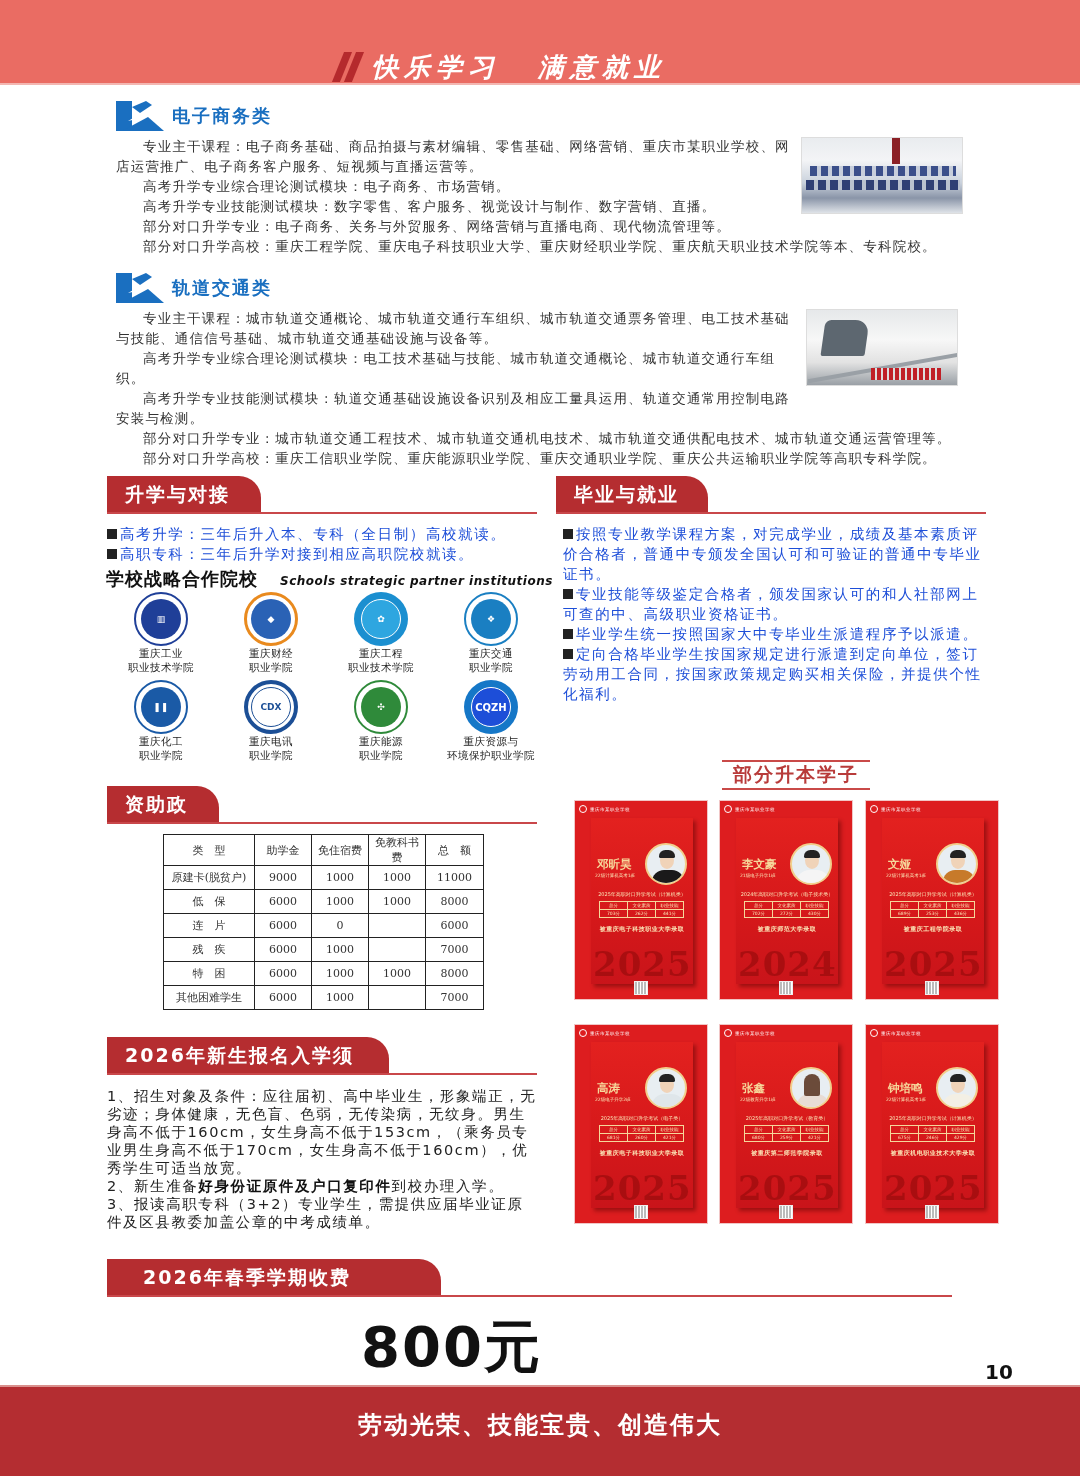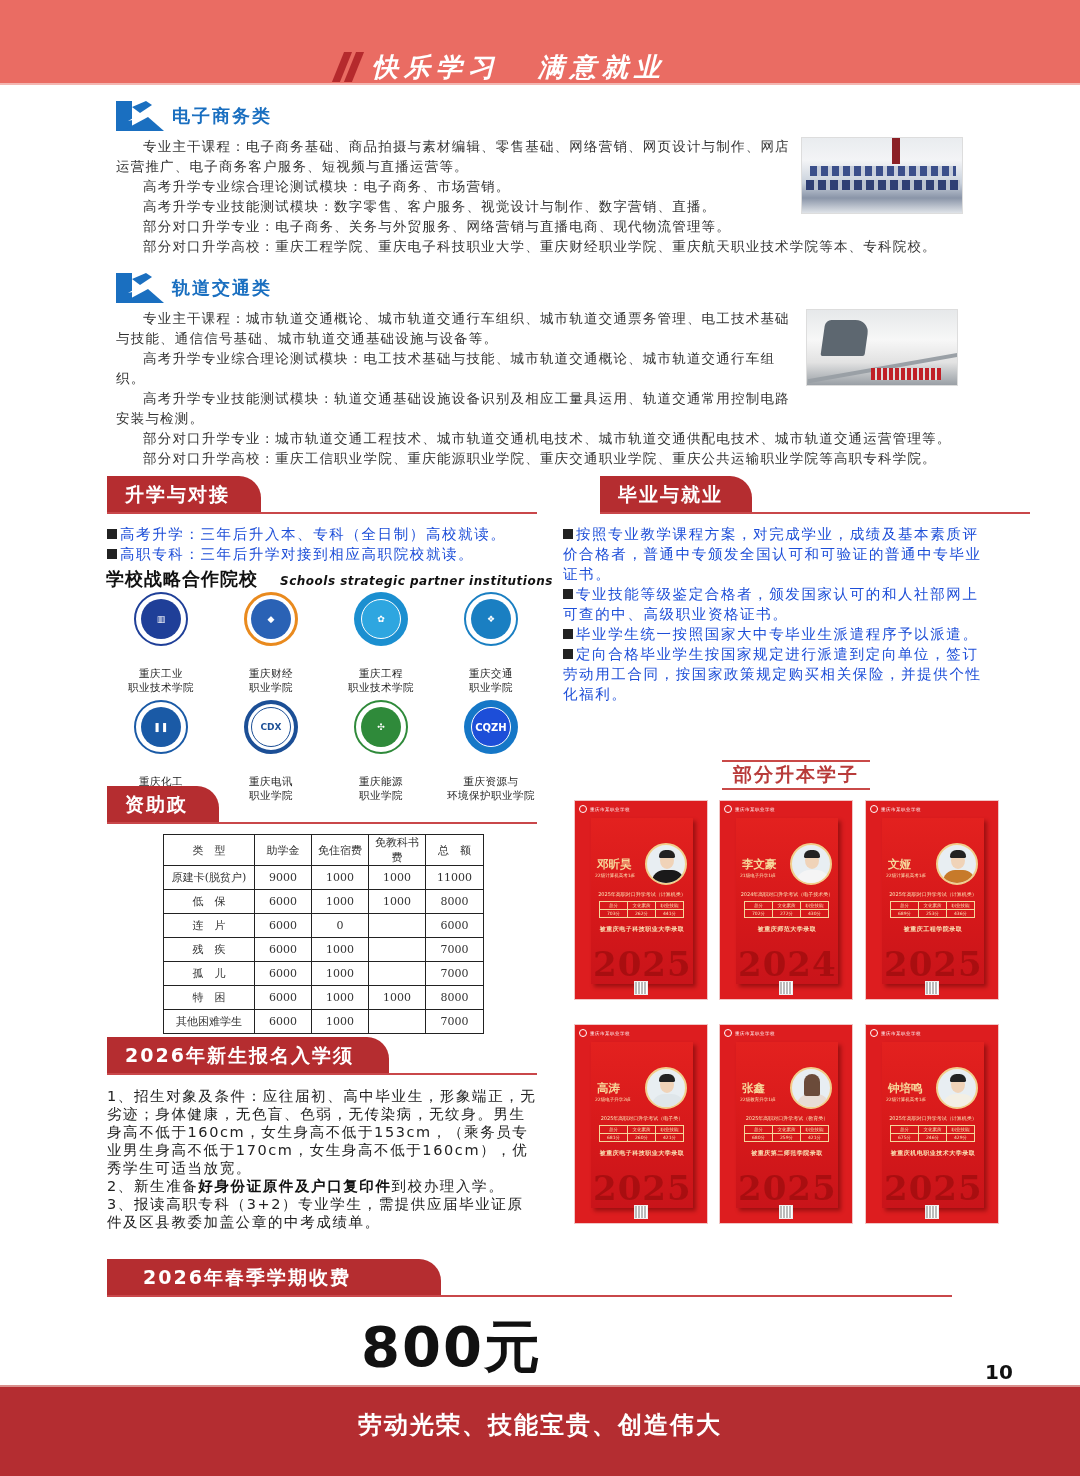--- a/index.html
+++ b/index.html
@@ -35,21 +35,21 @@
   .bullets .sq { display: inline-block; width: 10px; height: 10px; background: #222; margin-right: 3px; vertical-align: 0px; }
 
   .partner-title { position: absolute; left: 106px; top: 567px; display: flex; align-items: baseline; }
   .partner-title .zh { font-size: 18px; font-weight: bold; color: #111; letter-spacing: 1px; }
   .partner-title .en { font-size: 12px; font-weight: bold; font-style: italic; color: #111; margin-left: 22px; letter-spacing: 0.5px; }
 
   .partners { position: absolute; left: 106px; top: 592px; width: 440px; display: grid; grid-template-columns: repeat(4, 110px); row-gap: 6px; }
   .partner { display: flex; flex-direction: column; align-items: center; }
   .logo { width: 54px; height: 54px; border-radius: 50%; position: relative; display: flex; align-items: center; justify-content: center; }
   .logo .inner { width: 40px; height: 40px; border-radius: 50%; display: flex; align-items: center; justify-content: center; font-size: 9px; font-weight: bold; color: #fff; }
-  .partner-name { font-size: 10.5px; line-height: 14px; text-align: center; color: #222; margin-top: 20px; letter-spacing: 0.5px; }
+  .partner-name { font-size: 10.5px; line-height: 14px; text-align: center; color: #222; margin-top: 0; letter-spacing: 0.5px; }
 
   
   .aid-table { position: absolute; left: 163px; top: 834px; border-collapse: collapse; font-family: "DejaVu Serif", "Liberation Serif", serif; font-size: 11px; color: #333; }
   .aid-table td { border: 1.5px solid #222; height: 24px; text-align: center; padding: 0 2px; }
   .aid-table td:nth-child(1) { width: 91px; }
   .aid-table td:nth-child(2) { width: 57px; }
   .aid-table td:nth-child(3) { width: 57px; }
   .aid-table td:nth-child(4) { width: 57px; }
   .aid-table td:nth-child(5) { width: 58px; }
 
@@ -107,21 +107,21 @@
   <div class="major-head">
     <svg class="major-icon" viewBox="0 0 48 34">
       <polygon points="0,2 16,2 16,32 0,32" fill="#1a6fc0"></polygon>
       <polygon points="16,8 30,2 36,6 24,14" fill="#1a6fc0"></polygon>
       <polygon points="6,32 48,32 32,18" fill="#1a6fc0"></polygon>
       <polygon points="12,22 26,14 30,18" fill="#fff"></polygon>
     </svg>
     <span class="major-title">电子商务类</span>
   </div>
   <div class="major-body" style="width:680px;">
-    <p>专业主干课程：电子商务基础、商品拍摄与素材编辑、零售基础、网络营销、网页设计与制作、网店运营推广、电子商务客户服务、短视频与直播运营等。</p>
+    <p>专业主干课程：电子商务基础、商品拍摄与素材编辑、零售基础、网络营销、重庆市某职业学校、网店运营推广、电子商务客户服务、短视频与直播运营等。</p>
     <p>高考升学专业综合理论测试模块：电子商务、市场营销。</p>
     <p>高考升学专业技能测试模块：数字零售、客户服务、视觉设计与制作、数字营销、直播。</p>
     <p>部分对口升学专业：电子商务、关务与外贸服务、网络营销与直播电商、现代物流管理等。</p>
   </div>
   <div class="major-body" style="width:900px; margin-top:0;">
     <p>部分对口升学高校：重庆工程学院、重庆电子科技职业大学、重庆财经职业学院、重庆航天职业技术学院等本、专科院校。</p>
   </div>
 </div>
 <div class="photo" style="left:801px; top:137px; width:162px; height:77px; background:linear-gradient(180deg,#e9ecef 0%,#f3f4f6 30%,#c9d1dc 60%,#8a95a8 80%,#dfe3e8 100%);">
   <div style="position:absolute;left:8px;top:28px;width:146px;height:10px;background:repeating-linear-gradient(90deg,#3b4f8a 0 7px,#c7cedb 7px 11px);"></div>
@@ -235,21 +235,21 @@
     <div class="logo" style="background:#1577c7;">
         <div class="inner" style="background:#1d4ed8;border:1px solid #fff;font-size:10px;">CQZH</div>
       </div>
     <div class="partner-name">
         <div>重庆资源与</div>
         <div>环境保护职业学院</div>
       </div>
   </div>
 </div>
 
-<div class="sec-head" style="left:556px; top:476px; width:430px;margin-left:44px;">
+<div class="sec-head" style="left:556px; top:476px; width:430px;">
   <div class="tab" style="width:152px; font-family:'DejaVu Serif',serif;">毕业与就业</div>
   <div class="rule" style="width:430px;"></div>
 </div>
 <div class="bullets" style="left:563px; top:524px; width:425px;">
   <div><span class="sq"></span><span>按照专业教学课程方案，对完成学业，成绩及基本素质评价合格者，普通中专颁发全国认可和可验证的普通中专毕业证书。</span></div>
   <div><span class="sq"></span><span>专业技能等级鉴定合格者，颁发国家认可的和人社部网上可查的中、高级职业资格证书。</span></div>
   <div><span class="sq"></span><span>毕业学生统一按照国家大中专毕业生派遣程序予以派遣。</span></div>
   <div><span class="sq"></span><span>定向合格毕业学生按国家规定进行派遣到定向单位，签订劳动用工合同，按国家政策规定购买相关保险，并提供个性化福利。</span></div>
 </div>
 
@@ -288,27 +288,20 @@
         <td>6000</td>
   </tr>
   <tr>
     <td>残　疾</td>
         <td>6000</td>
         <td>1000</td>
         <td></td>
         <td>7000</td>
   </tr>
   <tr>
-    <td>孤　儿</td>
-        <td>6000</td>
-        <td>1000</td>
-        <td></td>
-        <td>7000</td>
-  </tr>
-  <tr>
     <td>特　困</td>
         <td>6000</td>
         <td>1000</td>
         <td>1000</td>
         <td>8000</td>
   </tr>
   <tr>
     <td>其他困难学生</td>
         <td>6000</td>
         <td>1000</td>

